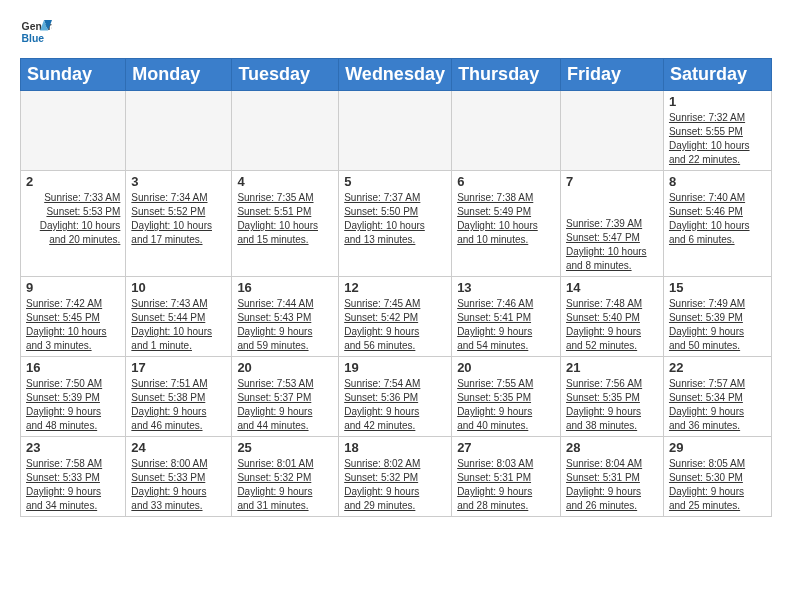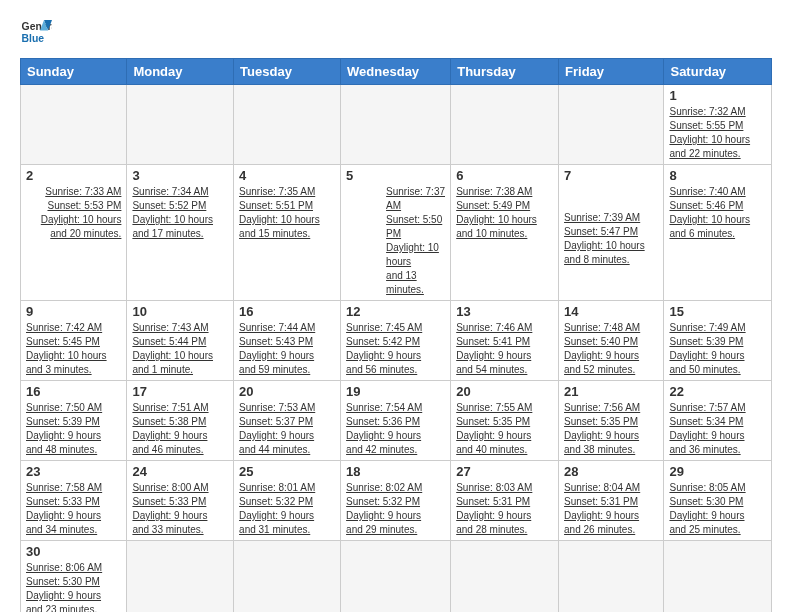--- a/index.html
+++ b/index.html
@@ -42,21 +42,21 @@
       color: #444;
     }
     .calendar {
       width: 100%;
       border-collapse: collapse;
       border: 1px solid #ccc;
     }
     .calendar th {
       background-color: #3a7ecb;
       color: #fff;
-      font-size: 13px;
+      font-size: 18px;
       font-weight: bold;
       padding: 5px 6px;
       text-align: left;
       border: 1px solid #2e6db4;
     }
     .calendar td {
       vertical-align: top;
       border: 1px solid #ccc;
       padding: 3px 5px;
       width: 113px;
@@ -148,21 +148,21 @@
           </td>
           <td>
             <div class="day-number">4</div>
             <div class="day-info" style="white-space: pre-line;">Sunrise: 7:35 AM
 Sunset: 5:51 PM
 Daylight: 10 hours
 and 15 minutes.</div>
           </td>
           <td>
             <div class="day-number">5</div>
-            <div class="day-info" style="white-space: pre-line; margin-left: 40px;">Sunrise: 7:37 AM
+            <div class="day-info" style="white-space: pre-line;">Sunrise: 7:37 AM
 Sunset: 5:50 PM
 Daylight: 10 hours
 and 13 minutes.</div>
           </td>
           <td>
             <div class="day-number">6</div>
             <div class="day-info" style="white-space: pre-line;">Sunrise: 7:38 AM
 Sunset: 5:49 PM
 Daylight: 10 hours
 and 10 minutes.</div>
@@ -327,31 +327,16 @@
 Daylight: 9 hours
 and 26 minutes.</div>
           </td>
           <td>
             <div class="day-number">29</div>
             <div class="day-info" style="white-space: pre-line;">Sunrise: 8:05 AM
 Sunset: 5:30 PM
 Daylight: 9 hours
 and 25 minutes.</div>
           </td>
-        </tr>
-        <tr class="last-week">
-          <td>
-            <div class="day-number">30</div>
-            <div class="day-info" style="white-space: pre-line;">Sunrise: 8:06 AM
-Sunset: 5:30 PM
-Daylight: 9 hours
-and 23 minutes.</div>
-          </td>
-          <td class="empty"></td>
-          <td class="empty"></td>
-          <td class="empty"></td>
-          <td class="empty"></td>
-          <td class="empty"></td>
-          <td class="empty"></td>
         </tr>
       </tbody>
   </table>
 </div>
 
 </body></html>

